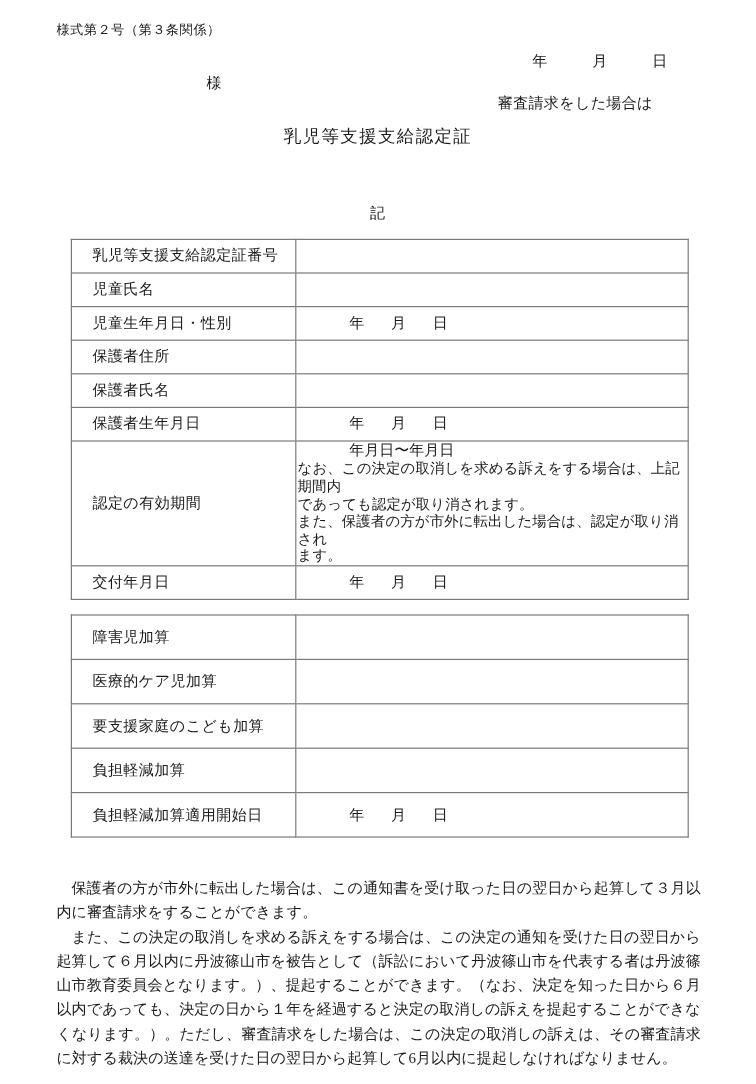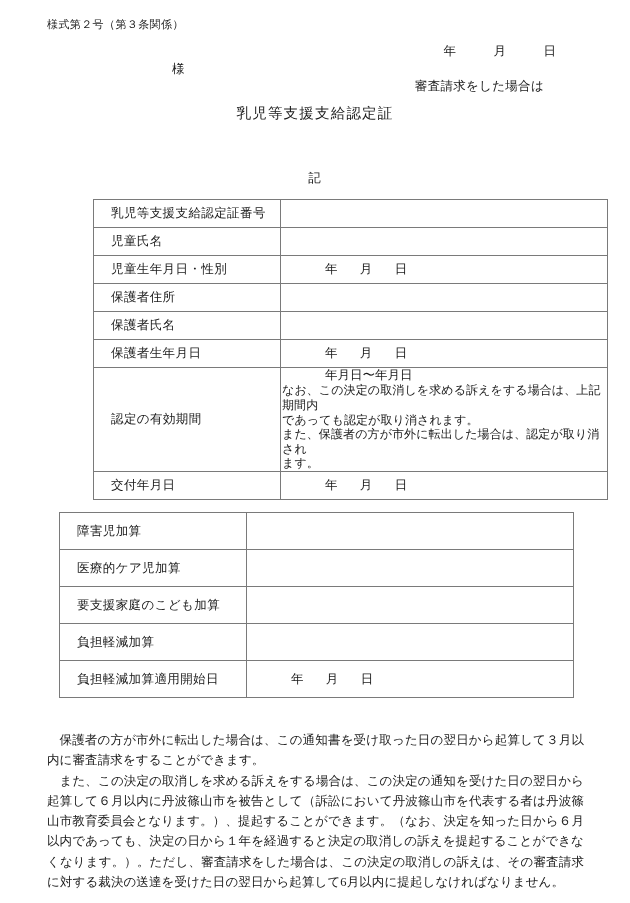--- a/index.html
+++ b/index.html
@@ -89,21 +89,21 @@
 
   
   .tbl {
     position: absolute;
     left: 59px;
     width: 514px;
     border-collapse: collapse;
     table-layout: fixed;
     font-size: 12.5px;
   }
-  .tbl.one { top: 199px; margin-left: 34px; }
+  .tbl.one { top: 199px; }
   .tbl.two { top: 512px; }
 
   .tbl td {
     border: 1px solid #7a7a7a;
     padding: 0;
     vertical-align: middle;
   }
 
   .tbl col.label-col { width: 187px; }
   .tbl col.value-col { width: 327px; }

